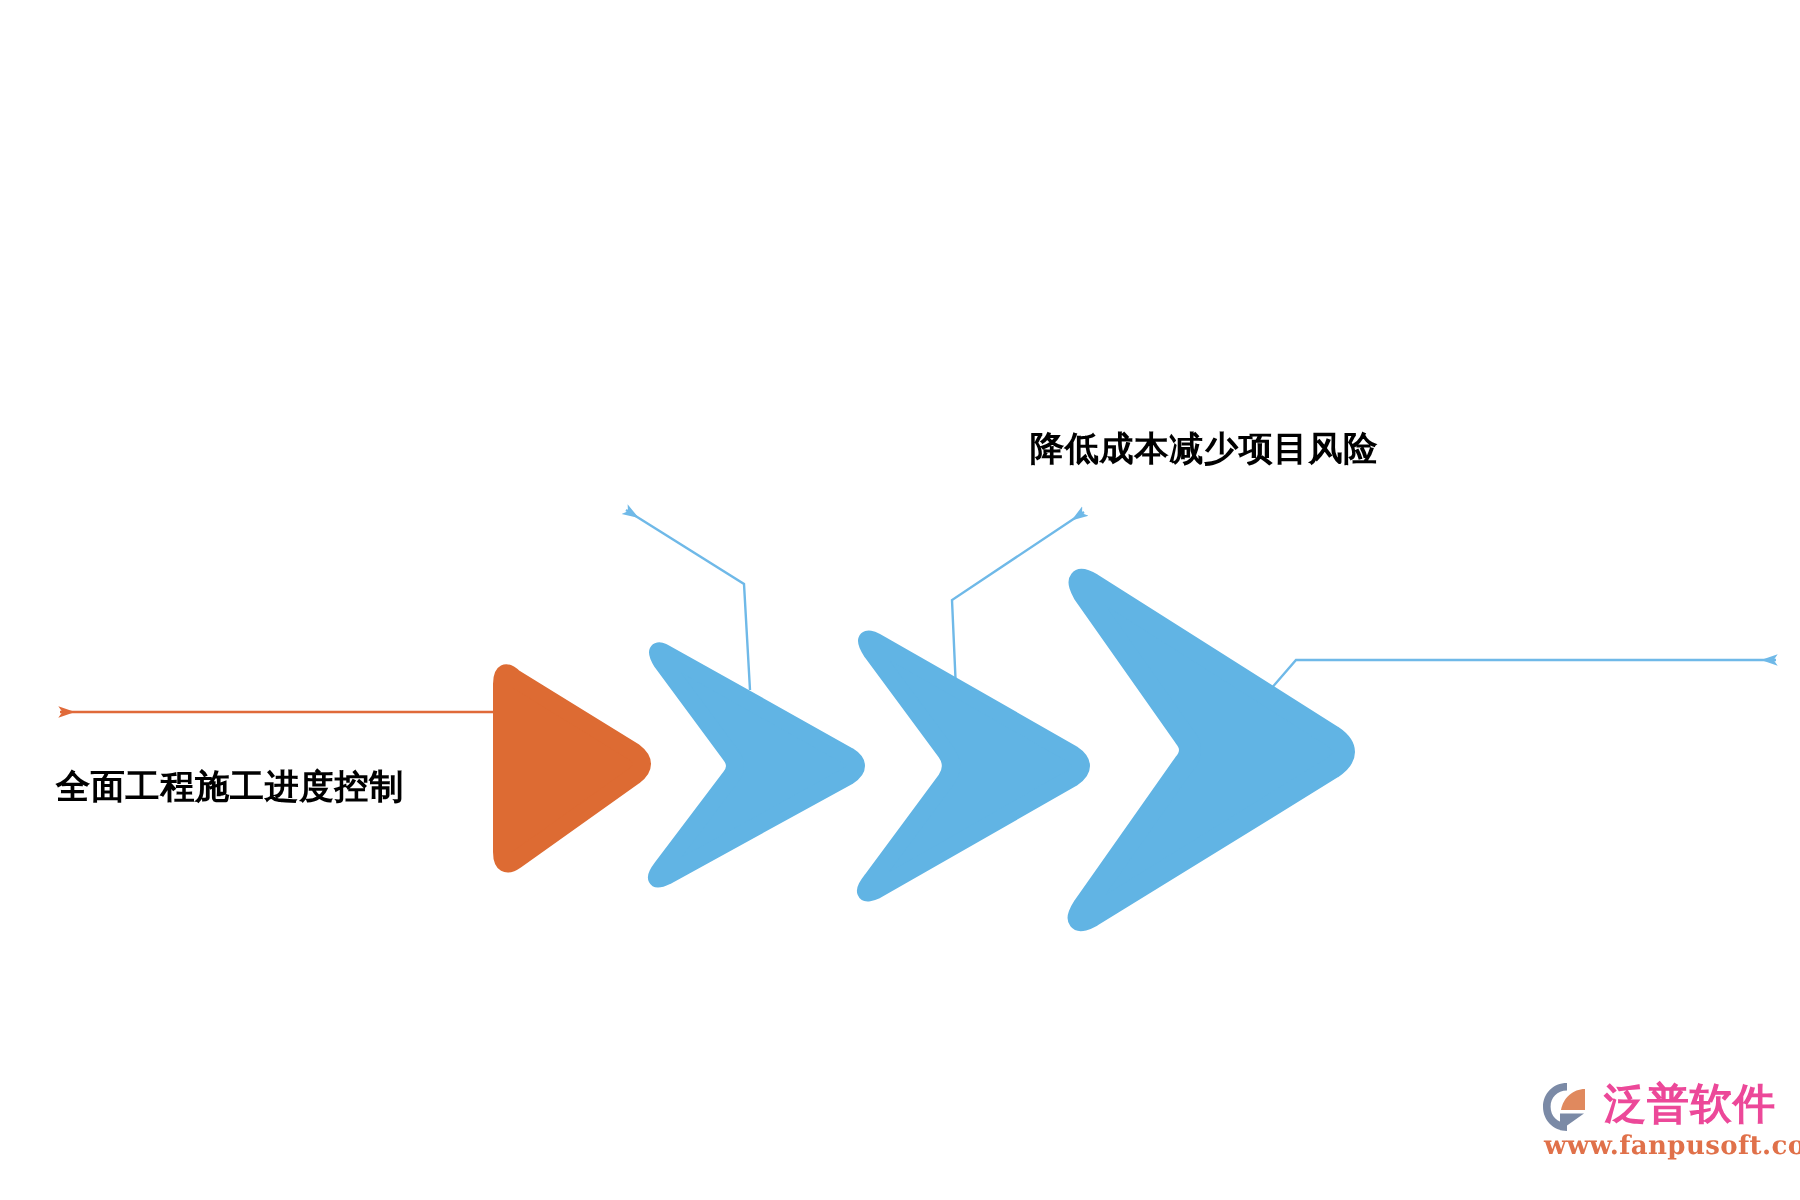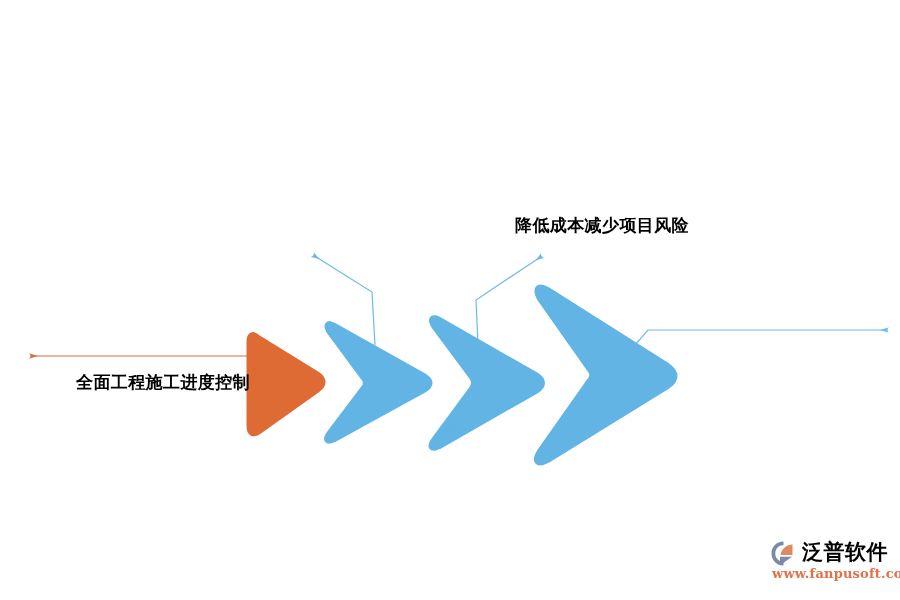--- a/index.html
+++ b/index.html
@@ -37,22 +37,21 @@
     font-weight: bold;
     font-size: 17px;
     line-height: 1.2;
     color: #000000;
     white-space: nowrap;
     letter-spacing: 0.4px;
   }
 
   #label-progress-control {
     left: 28px;
-    top: 372px;
-    margin-left: 48px;
+    top: 384px;
   }
   #label-supply-chain {
     left: 243px;
     top: 215px;
   }
   #label-cost-risk {
     left: 499px;
     top: 215px;
     margin-left: 16px;
   }
@@ -76,21 +75,21 @@
     width: 30px;
     height: 27px;
   }
   #watermark-brand {
     position: absolute;
     left: 32px;
     top: 0px;
     font-family: "DejaVu Sans", "Liberation Sans", sans-serif;
     font-size: 21px;
     font-weight: bold;
-    color: #000000;
+    color: #ec4899;
     letter-spacing: 0.5px;
     white-space: nowrap;
   }
   #watermark-url {
     position: absolute;
     left: 2px;
     top: 28px;
     font-family: "DejaVu Serif", "Liberation Serif", serif;
     font-size: 13px;
     font-weight: bold;

